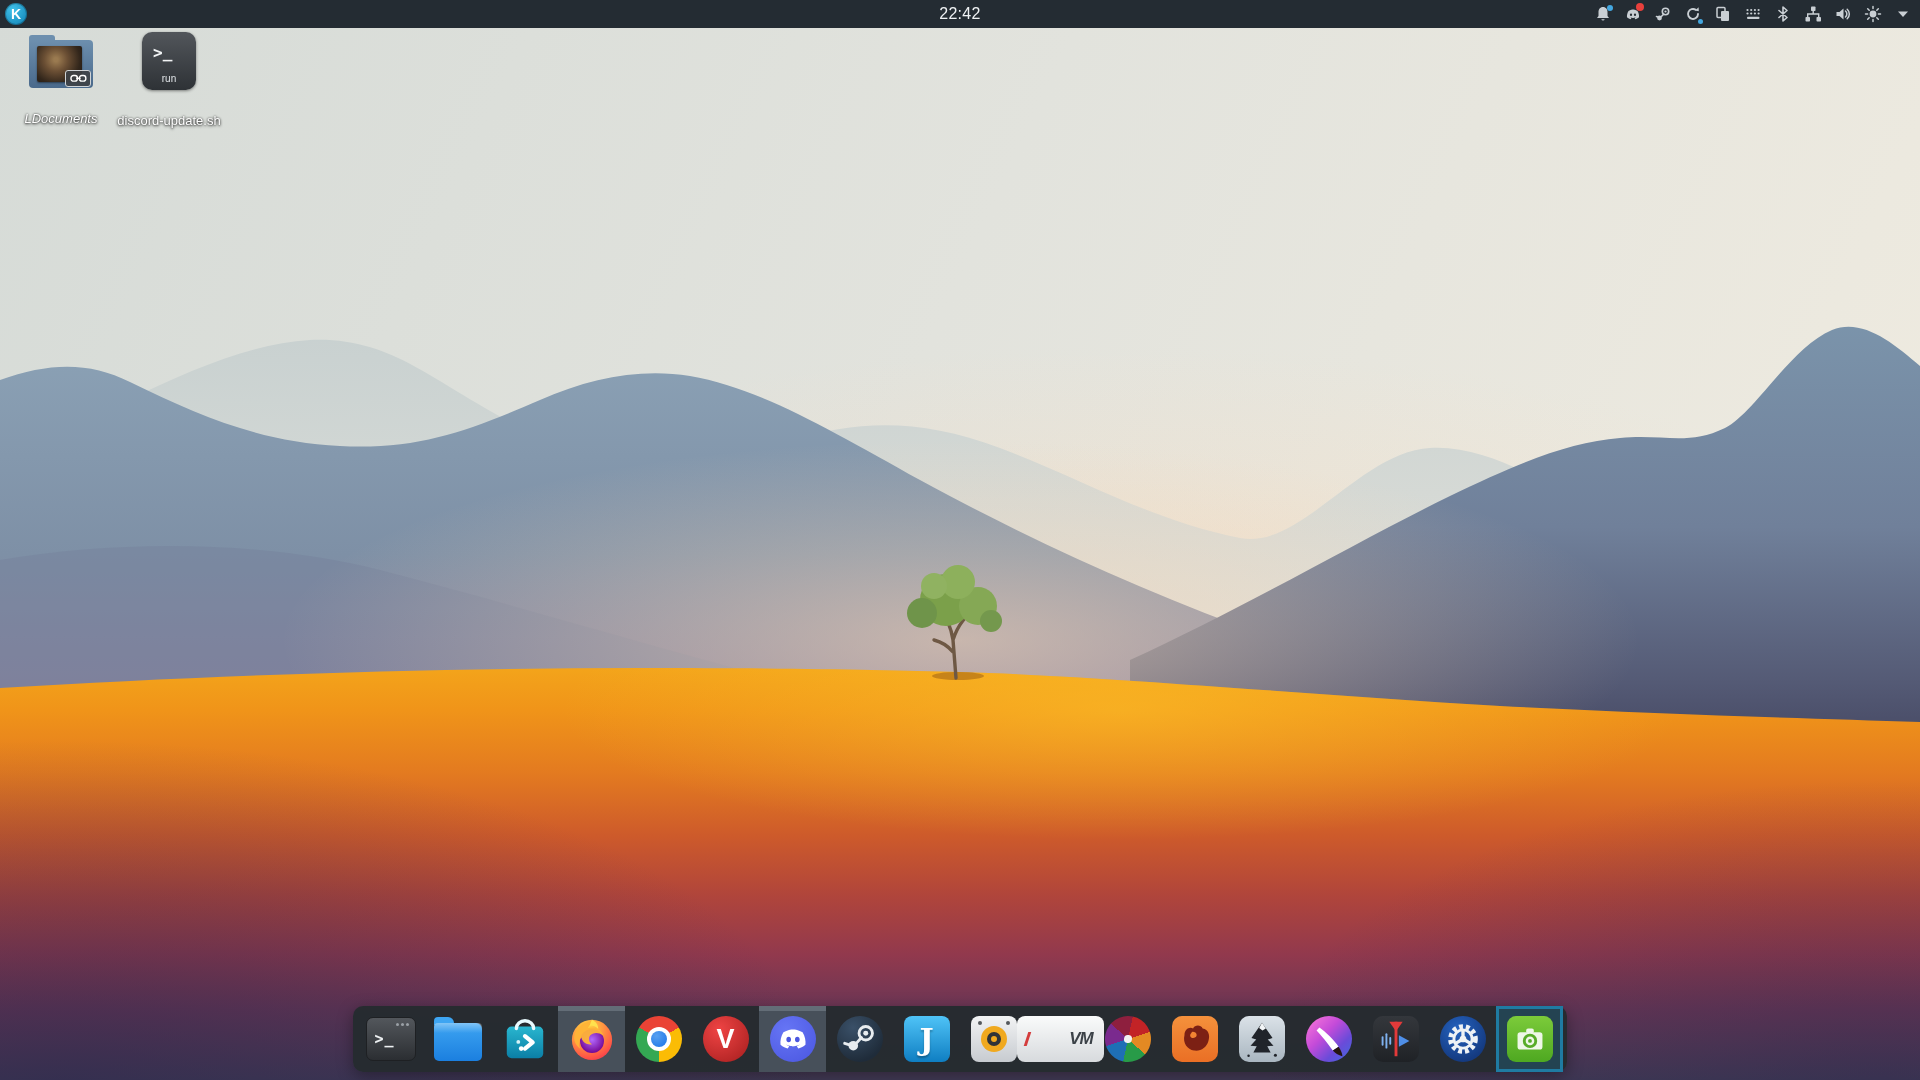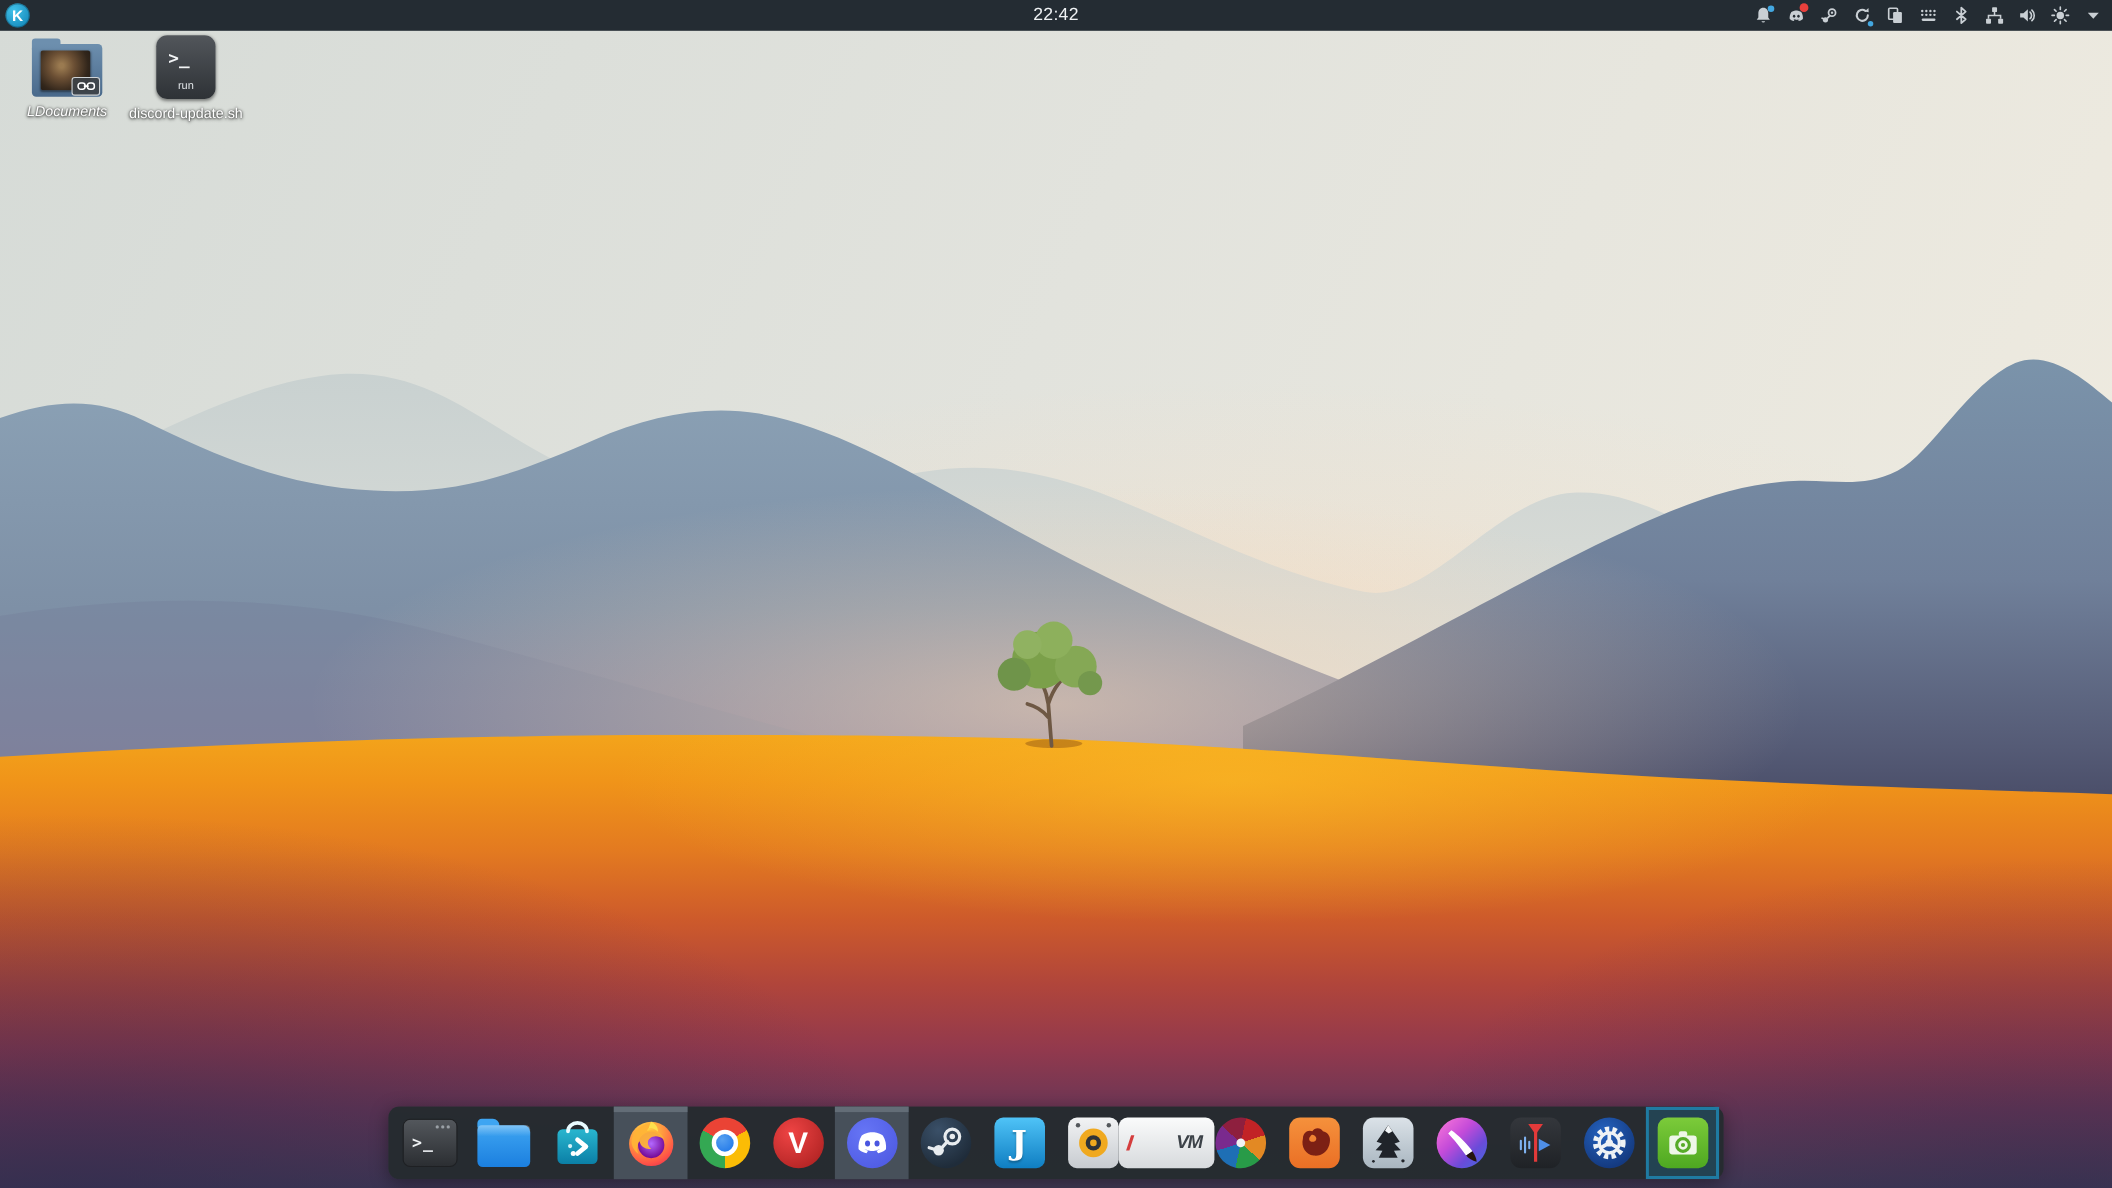--- a/index.html
+++ b/index.html
@@ -38,21 +38,21 @@
   .tray-item{position:relative;width:19px;height:19px;display:flex;align-items:center;justify-content:center;}
   .tray-item svg{width:18px;height:18px;fill:#c9cfd4;stroke:#c9cfd4;}
   .badge{position:absolute;border-radius:50%;}
   .badge.blue{width:6px;height:6px;background:#43a7e0;top:0;right:-1px;}
   .badge.red{width:8px;height:8px;background:#e8403c;top:-2px;right:-2px;}
   .badge.blue-br{width:5px;height:5px;background:#43a7e0;bottom:0;right:-1px;}
 
   
   .desktop-icon{position:absolute;width:106px;text-align:center;z-index:5;cursor:pointer;}
   .desktop-icon .label{
-    margin-top:5px;color:#fff;font-size:13px;line-height:1.2;word-break:break-all;
+    margin-top:23px;color:#fff;font-size:13px;line-height:1.2;word-break:break-all;
     text-shadow:0 1px 3px rgba(0,0,0,.85),0 0 2px rgba(0,0,0,.6);
   }
   .desktop-icon.symlink .label{font-style:italic;}
   .fi-folder{position:relative;width:64px;height:54px;margin:0 auto;}
   .fi-back{position:absolute;left:0;right:0;top:6px;bottom:0;border-radius:4px;
     background:linear-gradient(180deg,#6d8fae,#49698b);}
   .fi-tab{position:absolute;top:1px;left:0;width:26px;height:10px;border-radius:3px 3px 0 0;background:#6d8fae;}
   .fi-thumb{position:absolute;left:8px;top:12px;width:45px;height:36px;border-radius:2px;
     background:radial-gradient(circle at 42% 38%,#9a7a50 6%,#6b4f34 34%,#32261b 70%,#1d1712 100%);
     box-shadow:0 1px 2px rgba(0,0,0,.45);}

